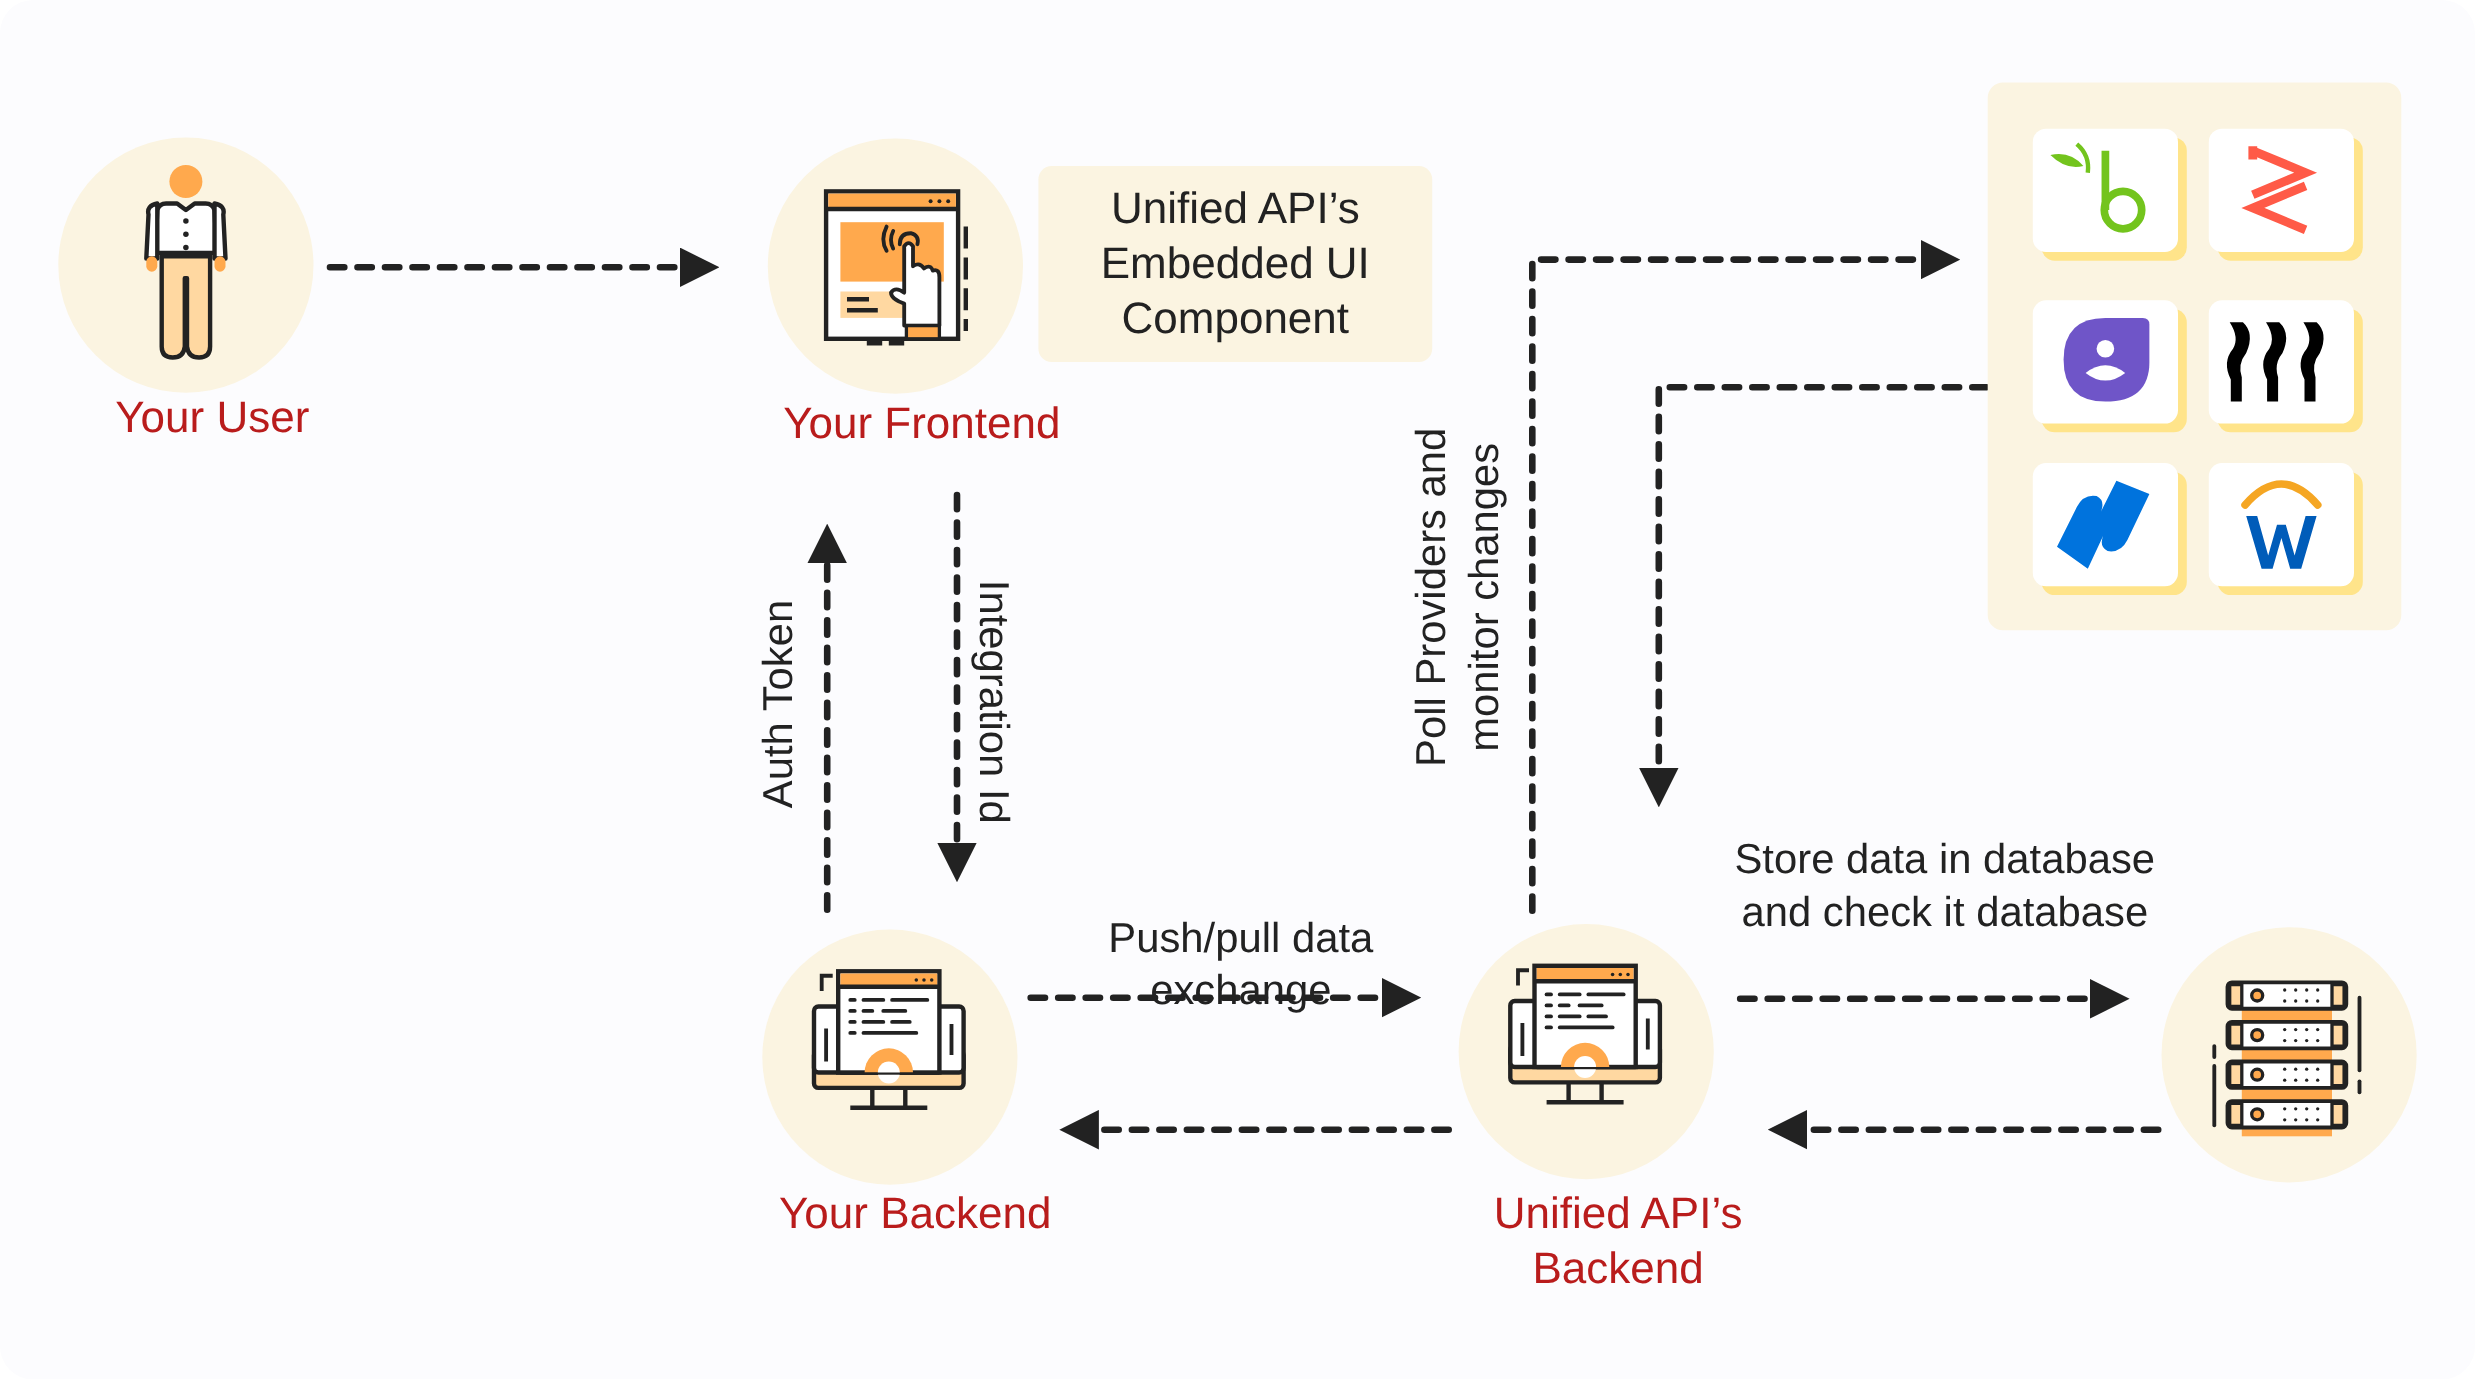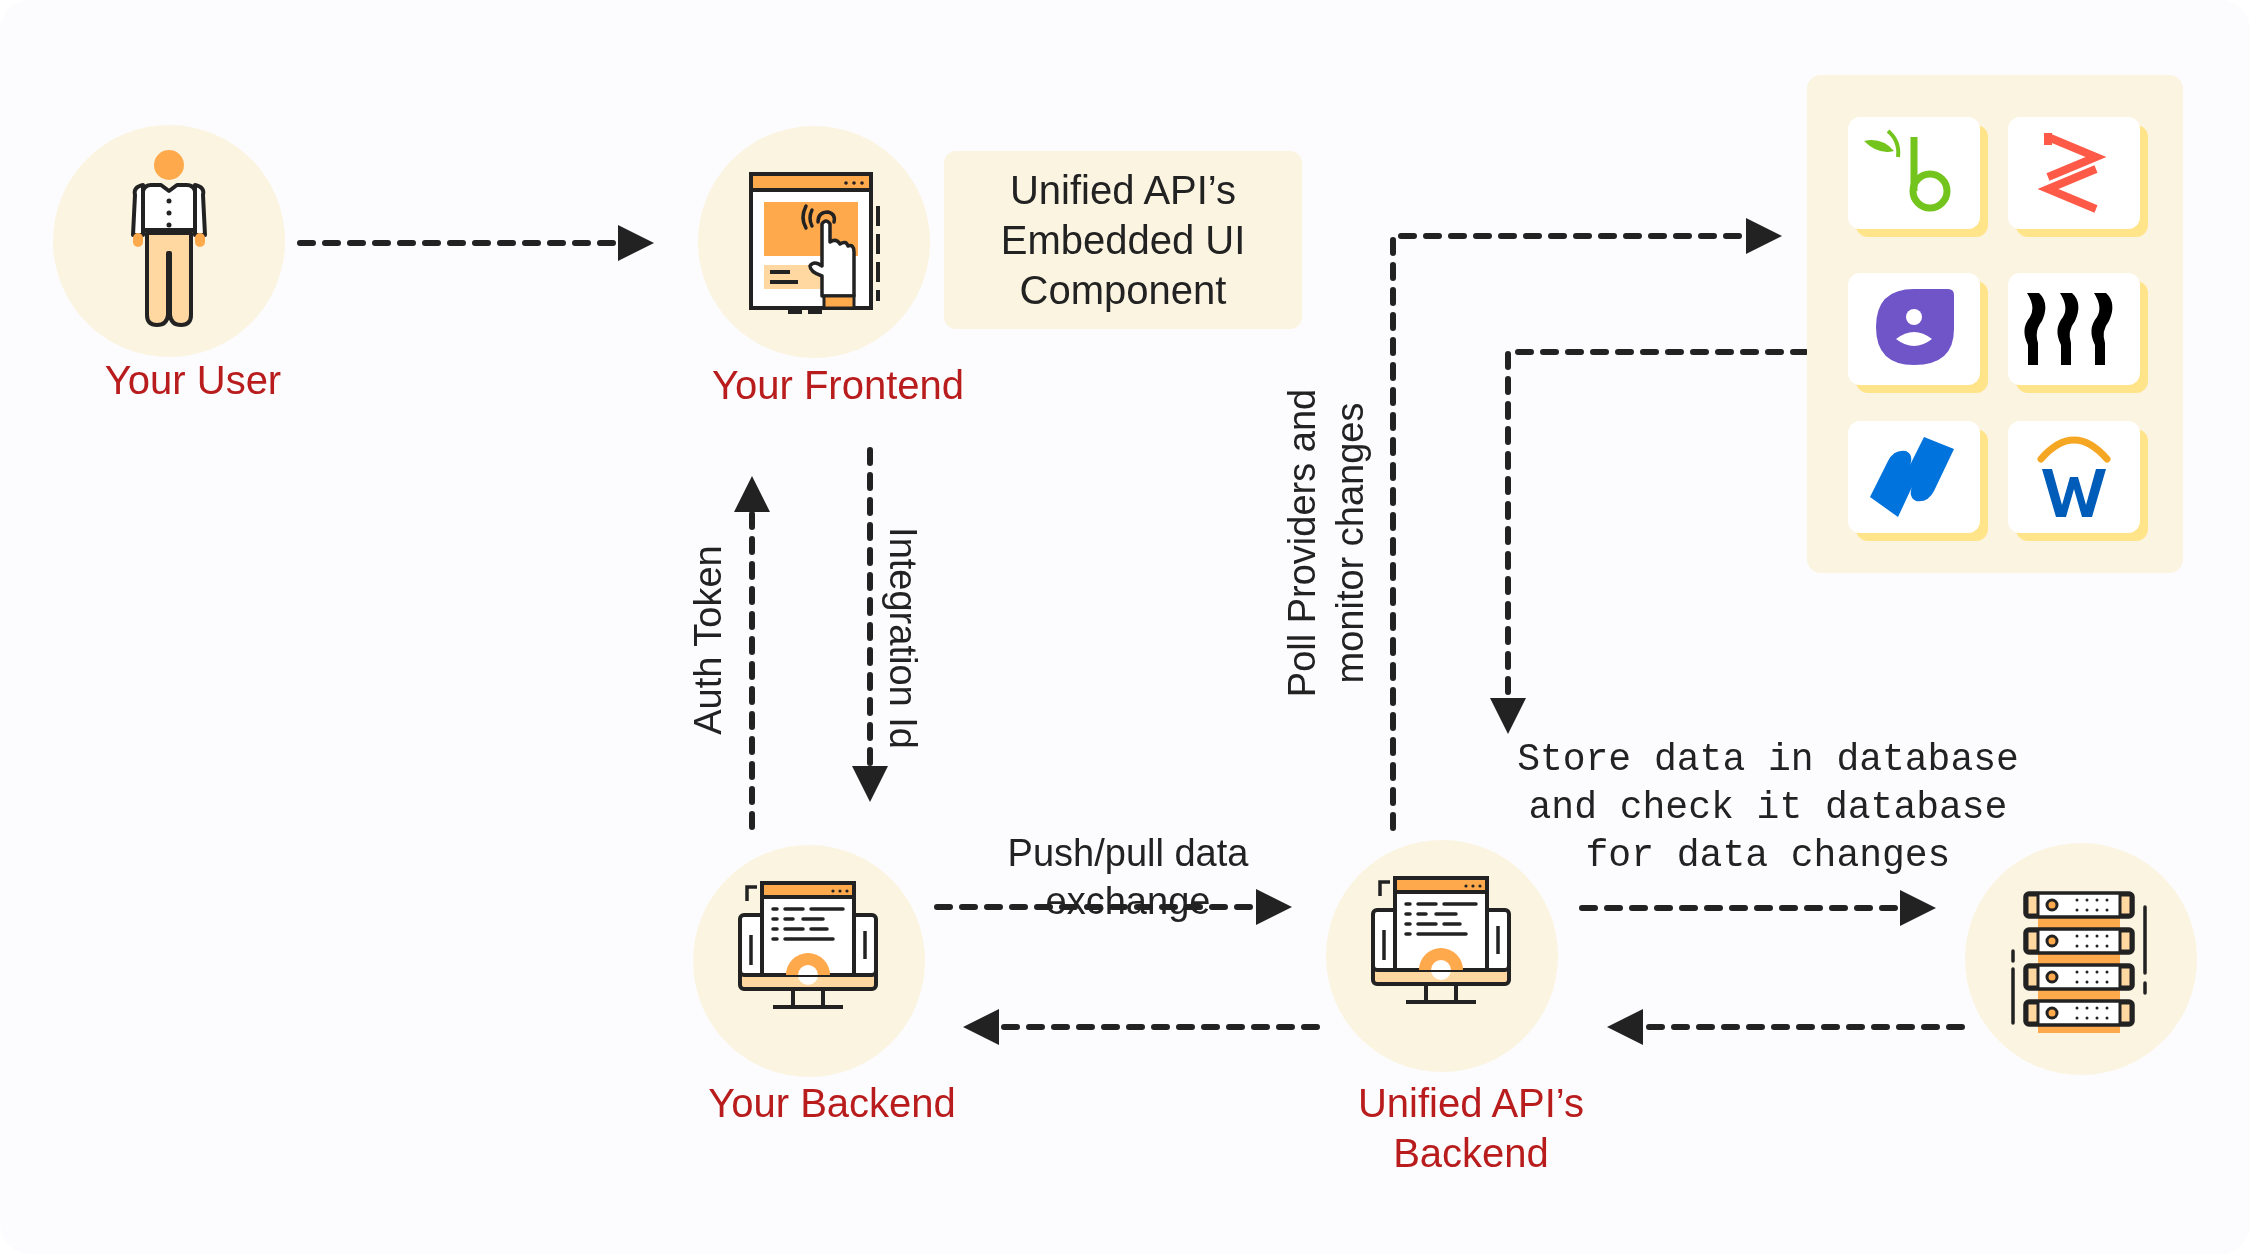--- a/index.html
+++ b/index.html
@@ -175,24 +175,23 @@
 <div class="node-label" style="left:1447px; top:1078px;">
   <div>Unified API’s</div>
   <div>Backend</div>
 </div>
 
 <div class="vlabel" style="left:1326px; top:543px; transform: translate(-50%,-50%) rotate(-90deg); line-height:48px;">
   <div>Poll Providers and</div>
   <div>monitor changes</div>
 </div>
 
-<div class="edge-label" style="left:1768px; top:736px; transform: translateX(-50%); font-family: Liberation Mono, monospace;">
+<div class="edge-label" style="left:1768px; top:758px; transform: translateX(-50%);">
   <div>Store data in database</div>
   <div>and check it database</div>
-  <div>for data changes</div>
 </div>
 
 <div class="node-circle" style="left:1965px; top:843px;">
   <svg viewBox="0 0 232 232">
     <rect x="73" y="70" width="82" height="120" fill="#ffa94d"></rect>
     <g stroke="#222" stroke-width="3.5" stroke-linejoin="round">
       <rect x="60" y="50" width="108" height="24" rx="4" fill="#fff"></rect>
       <rect x="60" y="86" width="108" height="24" rx="4" fill="#fff"></rect>
       <rect x="60" y="122" width="108" height="24" rx="4" fill="#fff"></rect>
       <rect x="60" y="158" width="108" height="24" rx="4" fill="#fff"></rect>

